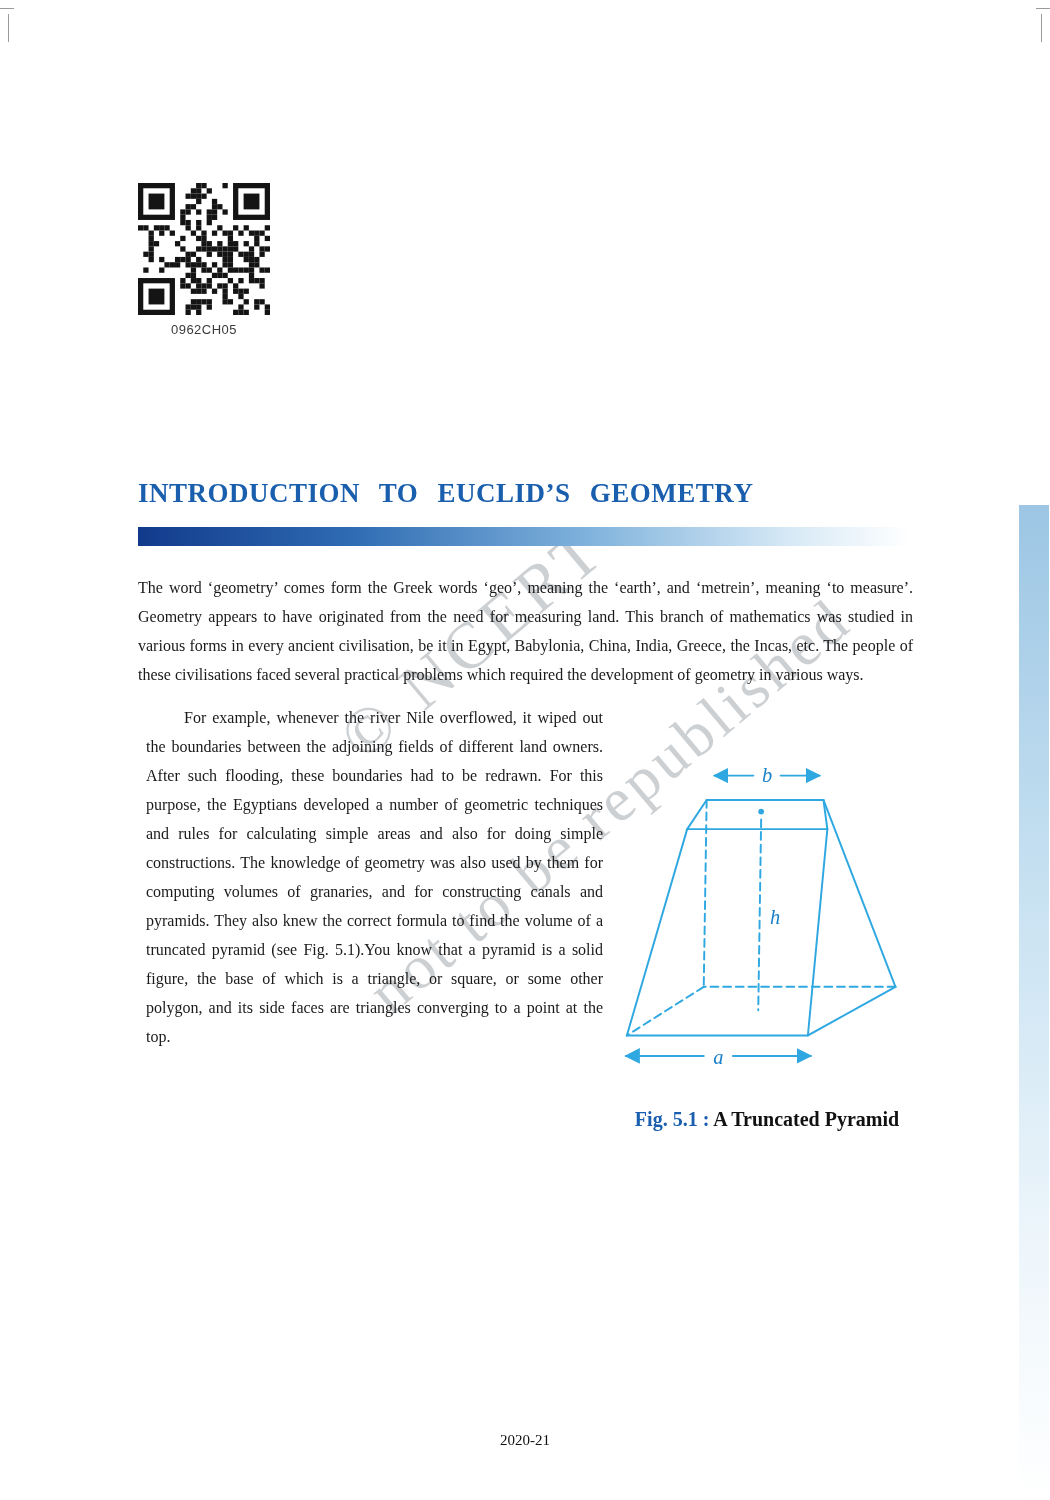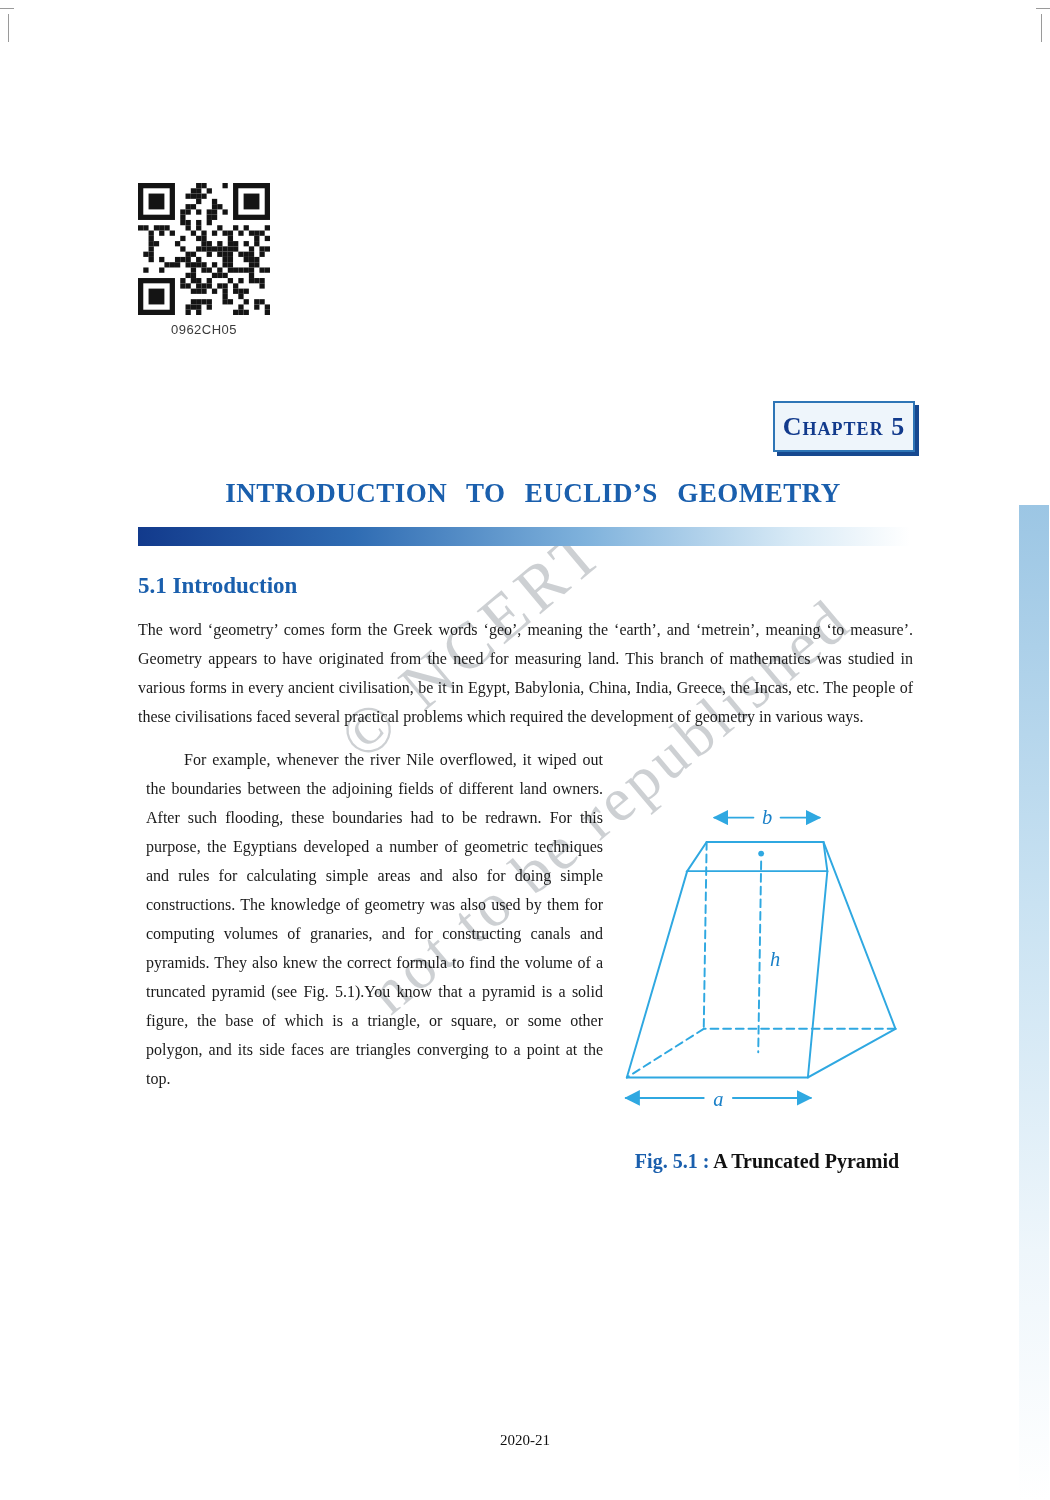--- a/index.html
+++ b/index.html
@@ -37,21 +37,21 @@
   .chapter-box { position:absolute; left:773px; top:401px; width:142px; height:51px; z-index:1;
     background:#eef5fb; border:2px solid var(--chapter-border, #2e75b6);
     box-shadow:4px 4px 0 var(--chapter-shadow, #16488f);
     display:flex; align-items:center; justify-content:center; }
   .chapter-text { font-variant:small-caps; font-weight:bold; font-size:26px; letter-spacing:1px;
     color:var(--bar-dark, #123a8c); }
 
   
   .title { position:absolute; left:138px; top:478px; width:790px; z-index:1;
     color:var(--heading-blue, #1a5fad); font-size:27px; font-weight:bold;
-    letter-spacing:0.5px; word-spacing:12px;text-align:center; }
+    letter-spacing:0.5px; word-spacing:12px; }
   .gradbar { position:absolute; left:138px; top:527px; width:772px; height:19px; z-index:1;
     background:linear-gradient(90deg, #123a8c 0%, #2f6cb3 28%, #7fb2dc 58%, #d8eaf6 85%, #ffffff 100%); }
 
   
   .content { position:absolute; left:138px; top:573px; width:775px; z-index:1; }
   .section-heading { color:var(--heading-blue, #1a5fad); font-size:23px; font-weight:bold; margin:0 0 16px 0; }
   .body-para { font-size:16px; line-height:29px; text-align:justify; margin:0 0 14px 0; }
   .para2-wrap { margin-top:4px; }
   .para2 { text-indent:38px; margin:8px; }
 
@@ -286,29 +286,25 @@
           <rect fill="#fff" x="114" y="6" width="30" height="30"></rect>
           <rect x="120" y="12" width="18" height="18"></rect>
           <rect x="0" y="108" width="42" height="42"></rect>
           <rect fill="#fff" x="6" y="114" width="30" height="30"></rect>
           <rect x="12" y="120" width="18" height="18"></rect>
         </g>
       </svg>
     <div class="qr-caption">0962CH05</div>
   </div>
 
-  <div class="chapter-box">
-    <span class="chapter-text">Chapter 5</span>
-  </div>
 
   <h1 class="title">INTRODUCTION TO EUCLID’S GEOMETRY</h1>
   <div class="gradbar"></div>
 
   <div class="content">
-    <h2 class="section-heading">5.1 Introduction</h2>
 
     <p class="body-para">The word ‘geometry’ comes form the Greek words ‘geo’, meaning the ‘earth’, and ‘metrein’, meaning ‘to measure’. Geometry appears to have originated from the need for measuring land. This branch of mathematics was studied in various forms in every ancient civilisation, be it in Egypt, Babylonia, China, India, Greece, the Incas, etc. The people of these civilisations faced several practical problems which required the development of geometry in various ways.</p>
 
     <div class="para2-wrap">
       <figure class="fig">
         <svg class="fig-svg" viewBox="0 0 300 320">
           <defs>
             <marker id="ah" viewBox="0 0 10 10" refX="9" refY="5" markerWidth="8" markerHeight="8" orient="auto-start-reverse">
               <path d="M0,0 L10,5 L0,10 z" class="arrfill"></path>
             </marker>

